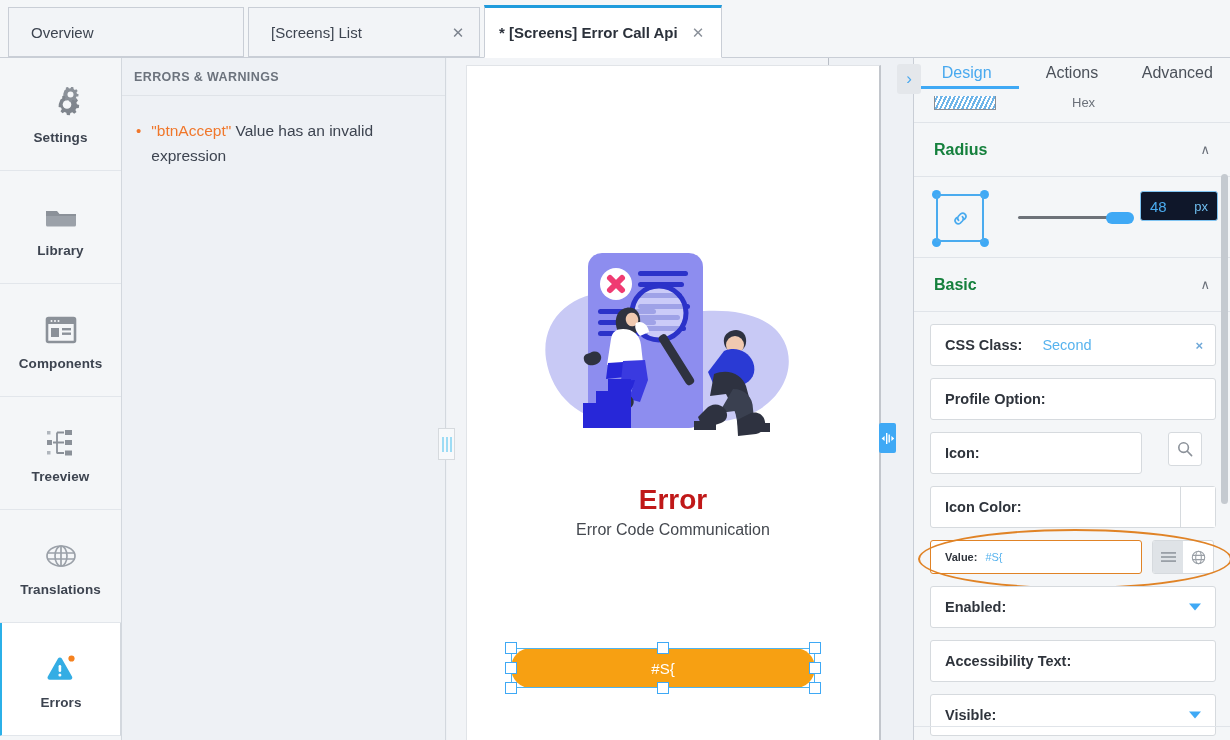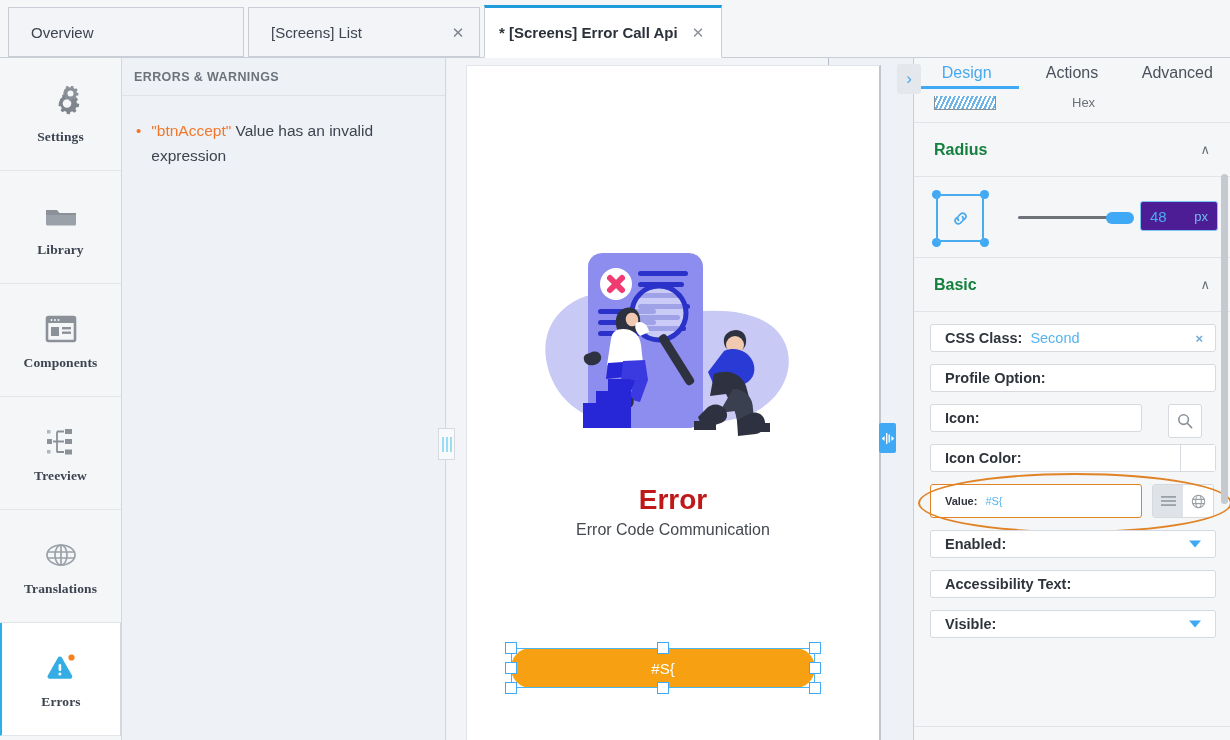--- a/index.html
+++ b/index.html
@@ -55,21 +55,20 @@
   #tab-2 .tab-label { font-weight: bold; color: #2b313b; padding-left: 14px; }
   #tab-2 .tab-close { color: #8a9099; right: 14px; }
 
   
   .leftnav {
     position: absolute; left: 0; top: 58px;
     width: 122px; height: 682px;
     background: #f4f6f8;
     border-right: 1px solid #d3d8de;
     box-sizing: border-box;
-    font-family: Liberation Serif, serif;
   }
   .nav-item {
     position: relative;
     height: 113px;
     box-sizing: border-box;
     border-bottom: 1px solid #e2e6eb;
     display: flex; flex-direction: column;
     align-items: center; justify-content: center;
     cursor: pointer;
     color: #3d4450;
@@ -269,44 +268,45 @@
     position: absolute; left: 104px; top: 39px;
     width: 115px; height: 3px; background: #6d7279;
     border-radius: 2px;
   }
   .slider-thumb {
     position: absolute; left: 192px; top: 35px;
     width: 28px; height: 12px; border-radius: 7px;
     background: #3fa9f5; cursor: pointer;
   }
   .radius-input {
-    position: absolute; left: 226px; top: 24px;
+    position: absolute; left: 226px; top: 14px;
     width: 78px; height: 30px;
     border: 1px solid #7fc4f2; border-radius: 3px;
-    background: #4c1d95;
+    background: #0f172a;
     box-sizing: border-box;
     display: flex; align-items: center; justify-content: space-between;
     padding: 0 9px;
     font-size: 15px; color: #4aabef;
     cursor: text;
   }
   .radius-input .unit { font-size: 13px; color: #6fbdee; }
 
   .basic-body { padding: 12px 14px 0 16px; }
   .field {
     position: relative;
-    height: 28px; margin-bottom: 12px;
+    height: 42px; margin-bottom: 12px;
     background: #ffffff;
     border: 1px solid #d6dade;
     border-radius: 3px;
     box-sizing: border-box;
     display: flex; align-items: center;
     padding-left: 14px;
     font-size: 14.5px; font-weight: bold; color: #2f343c;
     cursor: text;
+    gap: 12px;
   }
   .field .fval { font-weight: normal; color: #57b3ee; margin-left: 8px; }
   .field .clear-x {
     position: absolute; right: 12px; top: 50%; transform: translateY(-50%);
     color: #6fa8d8; font-size: 13px; cursor: pointer;
   }
   .field.has-addon { width: 212px; }
   .addon-btn {
     position: absolute; right: 14px;
     width: 34px; height: 34px;

